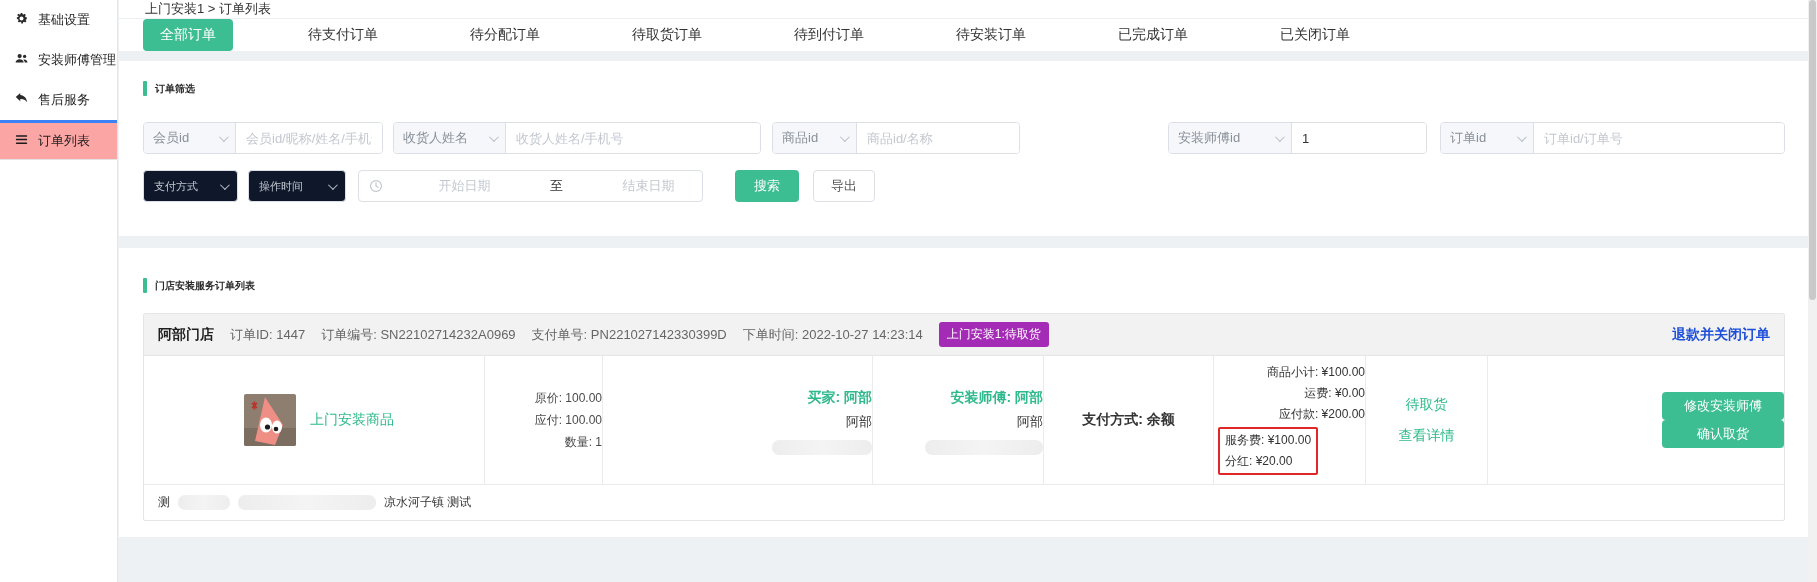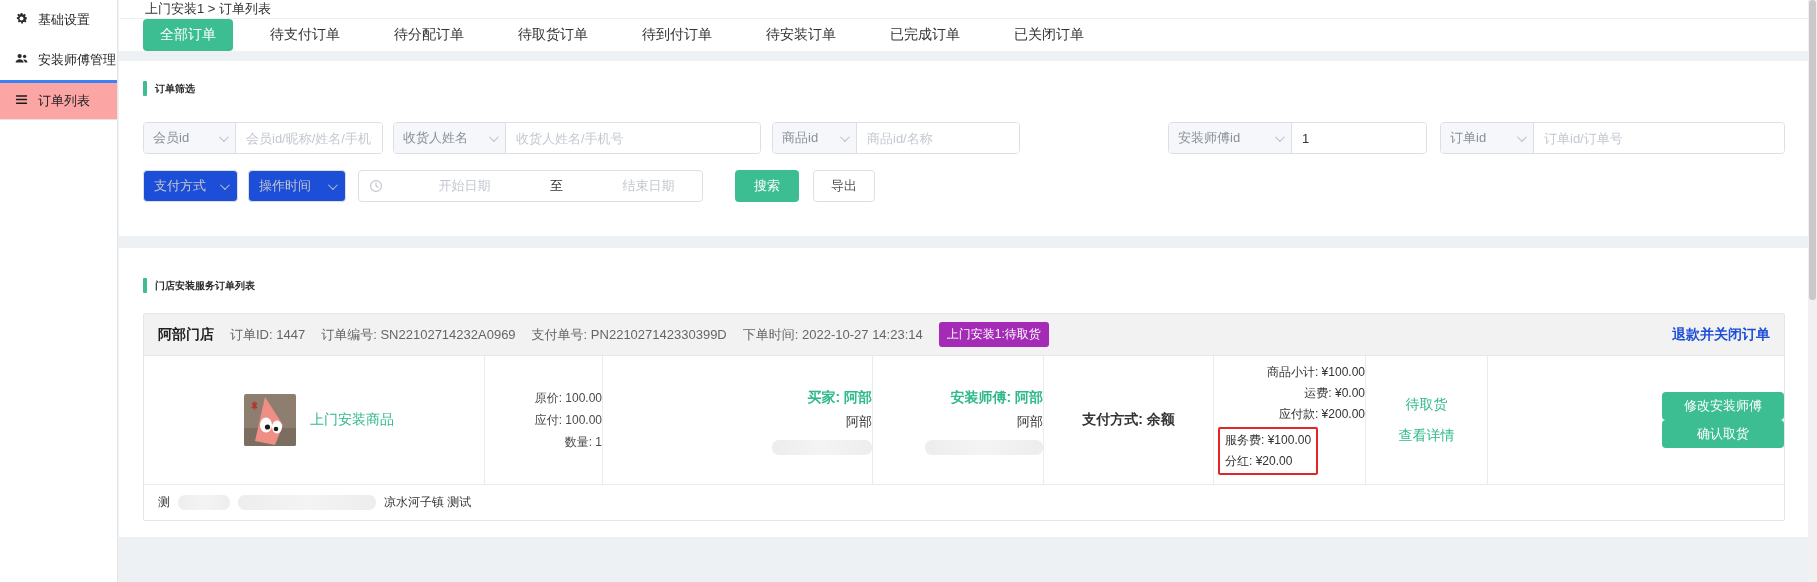--- a/index.html
+++ b/index.html
@@ -9,39 +9,39 @@
 
   
   .sidebar { position:absolute; left:0; top:0; width:118px; height:582px; background:#fff; border-right:1px solid #e4e7ea; z-index:5; }
   .side-item { height:40px; display:flex; align-items:center; padding-left:14px; gap:9px; cursor:pointer; font-size:13px; color:#1f1f1f; white-space:nowrap; }
   .side-item.active { background:#fca5a5; border-top:3px solid #3b82f6; border-bottom:1px solid #e3e3e3; font-weight:normal; }
   .side-item svg { flex:0 0 auto; }
 
   
   .main { position:absolute; left:119px; top:0; width:1690px; height:448px; display:flex; flex-direction:column; }
   .crumb-bar { background:#fff; height:38px; display:flex; align-items:center; padding-left:26px; border-bottom:1px solid #eceff3; font-size:13px; color:#333; }
-  .tabs-bar { background:#fff; height:57px; display:flex; align-items:center; padding-left:24px; }
+  .tabs-bar { background:#fff; height:57px; display:flex; align-items:center; padding-left:24px;gap:38px; }
   .tab { font-size:14px; color:#333; margin-right:20px; padding:7px 17px; border-radius:4px; cursor:pointer; white-space:nowrap; }
   .tab.active { background:#3cbd92; color:#fff; }
   .gap { background:#eef1f4; flex:0 0 auto; }
   .g10 { height:10px; } .g12 { height:12px; }
 
   .sec-title { display:flex; align-items:center; font-size:10px; font-weight:bold; color:#2b2b2b; }
   .sec-title .bar { width:4px; height:15px; background:#3cbd92; margin-right:8px; border-radius:1px; }
 
   
   .filter-card { background:#fff; padding:20px 24px 34px; }
   .filter-row1 { display:flex; align-items:center; margin-top:26px; }
   .filter-row2 { display:flex; align-items:center; margin-top:16px; }
   .fgroup { display:flex; height:32px; border:1px solid #dcdfe6; border-radius:4px; overflow:hidden; background:#fff; }
   .fsel { display:flex; align-items:center; justify-content:space-between; background:#f5f7fa; border-right:1px solid #dcdfe6; color:#8a9099; padding:0 9px; font-size:13px; cursor:pointer; white-space:nowrap; }
   .chev { width:7px; height:7px; border-right:1.4px solid #b9bec7; border-bottom:1.4px solid #b9bec7; transform:rotate(45deg) translateY(-2px); margin-left:8px; flex:0 0 auto; }
   .fin { border:none; outline:none; flex:1; padding:0 10px; font-size:13px; color:#333; min-width:0; font-family:inherit; }
   .fin::placeholder { color:#c3c8d0; }
-  .lone-sel { display:flex; align-items:center; justify-content:space-between; height:32px; border:1px solid #dcdfe6; border-radius:4px; padding:0 10px; color:#c3c8d0; font-size:13px; background:#1d4ed8; cursor:pointer; white-space:nowrap; }
+  .lone-sel { display:flex; align-items:center; justify-content:space-between; height:32px; border:1px solid #dcdfe6; border-radius:4px; padding:0 10px; color:#c3c8d0; font-size:11px; background:#0f172a; cursor:pointer; white-space:nowrap; }
   .date-box { display:flex; align-items:center; height:32px; border:1px solid #dcdfe6; border-radius:4px; padding:0 10px; background:#fff; margin-left:12px; width:345px;gap:38px; }
   .date-box .ph { flex:1; text-align:center; color:#c3c8d0; font-size:13px; }
   .date-box .to { color:#333; font-size:13px; padding:0 4px; }
   .btn-green { height:32px; padding:0 19px; background:#3cbd92; color:#fff; border:none; border-radius:4px; font-size:13px; cursor:pointer; font-family:inherit; }
   .btn-plain { height:32px; padding:0 17px; background:#fff; color:#555; border:1px solid #dcdfe6; border-radius:4px; font-size:13px; cursor:pointer; font-family:inherit; }
 
   
   .orders-card { background:#fff; padding:30px 24px 16px; flex:1; }
   .order-box { margin-top:20px; border:1px solid #e6e6e6; border-radius:2px; }
   .order-head { background:#f2f2f2; border-bottom:1px solid #e6e6e6; height:42px; display:flex; align-items:center; padding:0 14px; gap:16px; font-size:13px; color:#666; }
@@ -92,20 +92,26 @@
     </div>
     <div class="side-item">
       <span><svg width="15" height="15" viewBox="0 0 24 24" fill="#2b2b2b">
             <circle cx="9" cy="8" r="3.4"></circle>
             <path d="M2.5 18.5c0-3.2 3-5.3 6.5-5.3s6.5 2.1 6.5 5.3z"></path>
             <circle cx="17" cy="8.6" r="2.7"></circle>
             <path d="M16.6 13.4c2.9.4 5 2.3 5 5.1h-4.3c-.2-2-1.1-3.8-2.6-5z"></path>
           </svg></span>
       <span>安装师傅管理</span>
     </div>
+    <div class="side-item">
+      <span><svg width="15" height="15" viewBox="0 0 24 24" fill="#2b2b2b">
+            <path d="M10 6.5V3L2.8 9.7 10 16.4v-3.6c5-.2 8.3 1.5 10.8 5.2-.3-6.4-4.4-10.8-10.8-11.5z"></path>
+          </svg></span>
+      <span>售后服务</span>
+    </div>
     <div class="side-item active">
       <span><svg width="15" height="15" viewBox="0 0 24 24" fill="#1a1a1a">
             <rect x="3" y="5" width="18" height="2.4" rx="1"></rect>
             <rect x="3" y="10.8" width="18" height="2.4" rx="1"></rect>
             <rect x="3" y="16.6" width="18" height="2.4" rx="1"></rect>
           </svg></span>
       <span>订单列表</span>
     </div>
   </aside>
 

